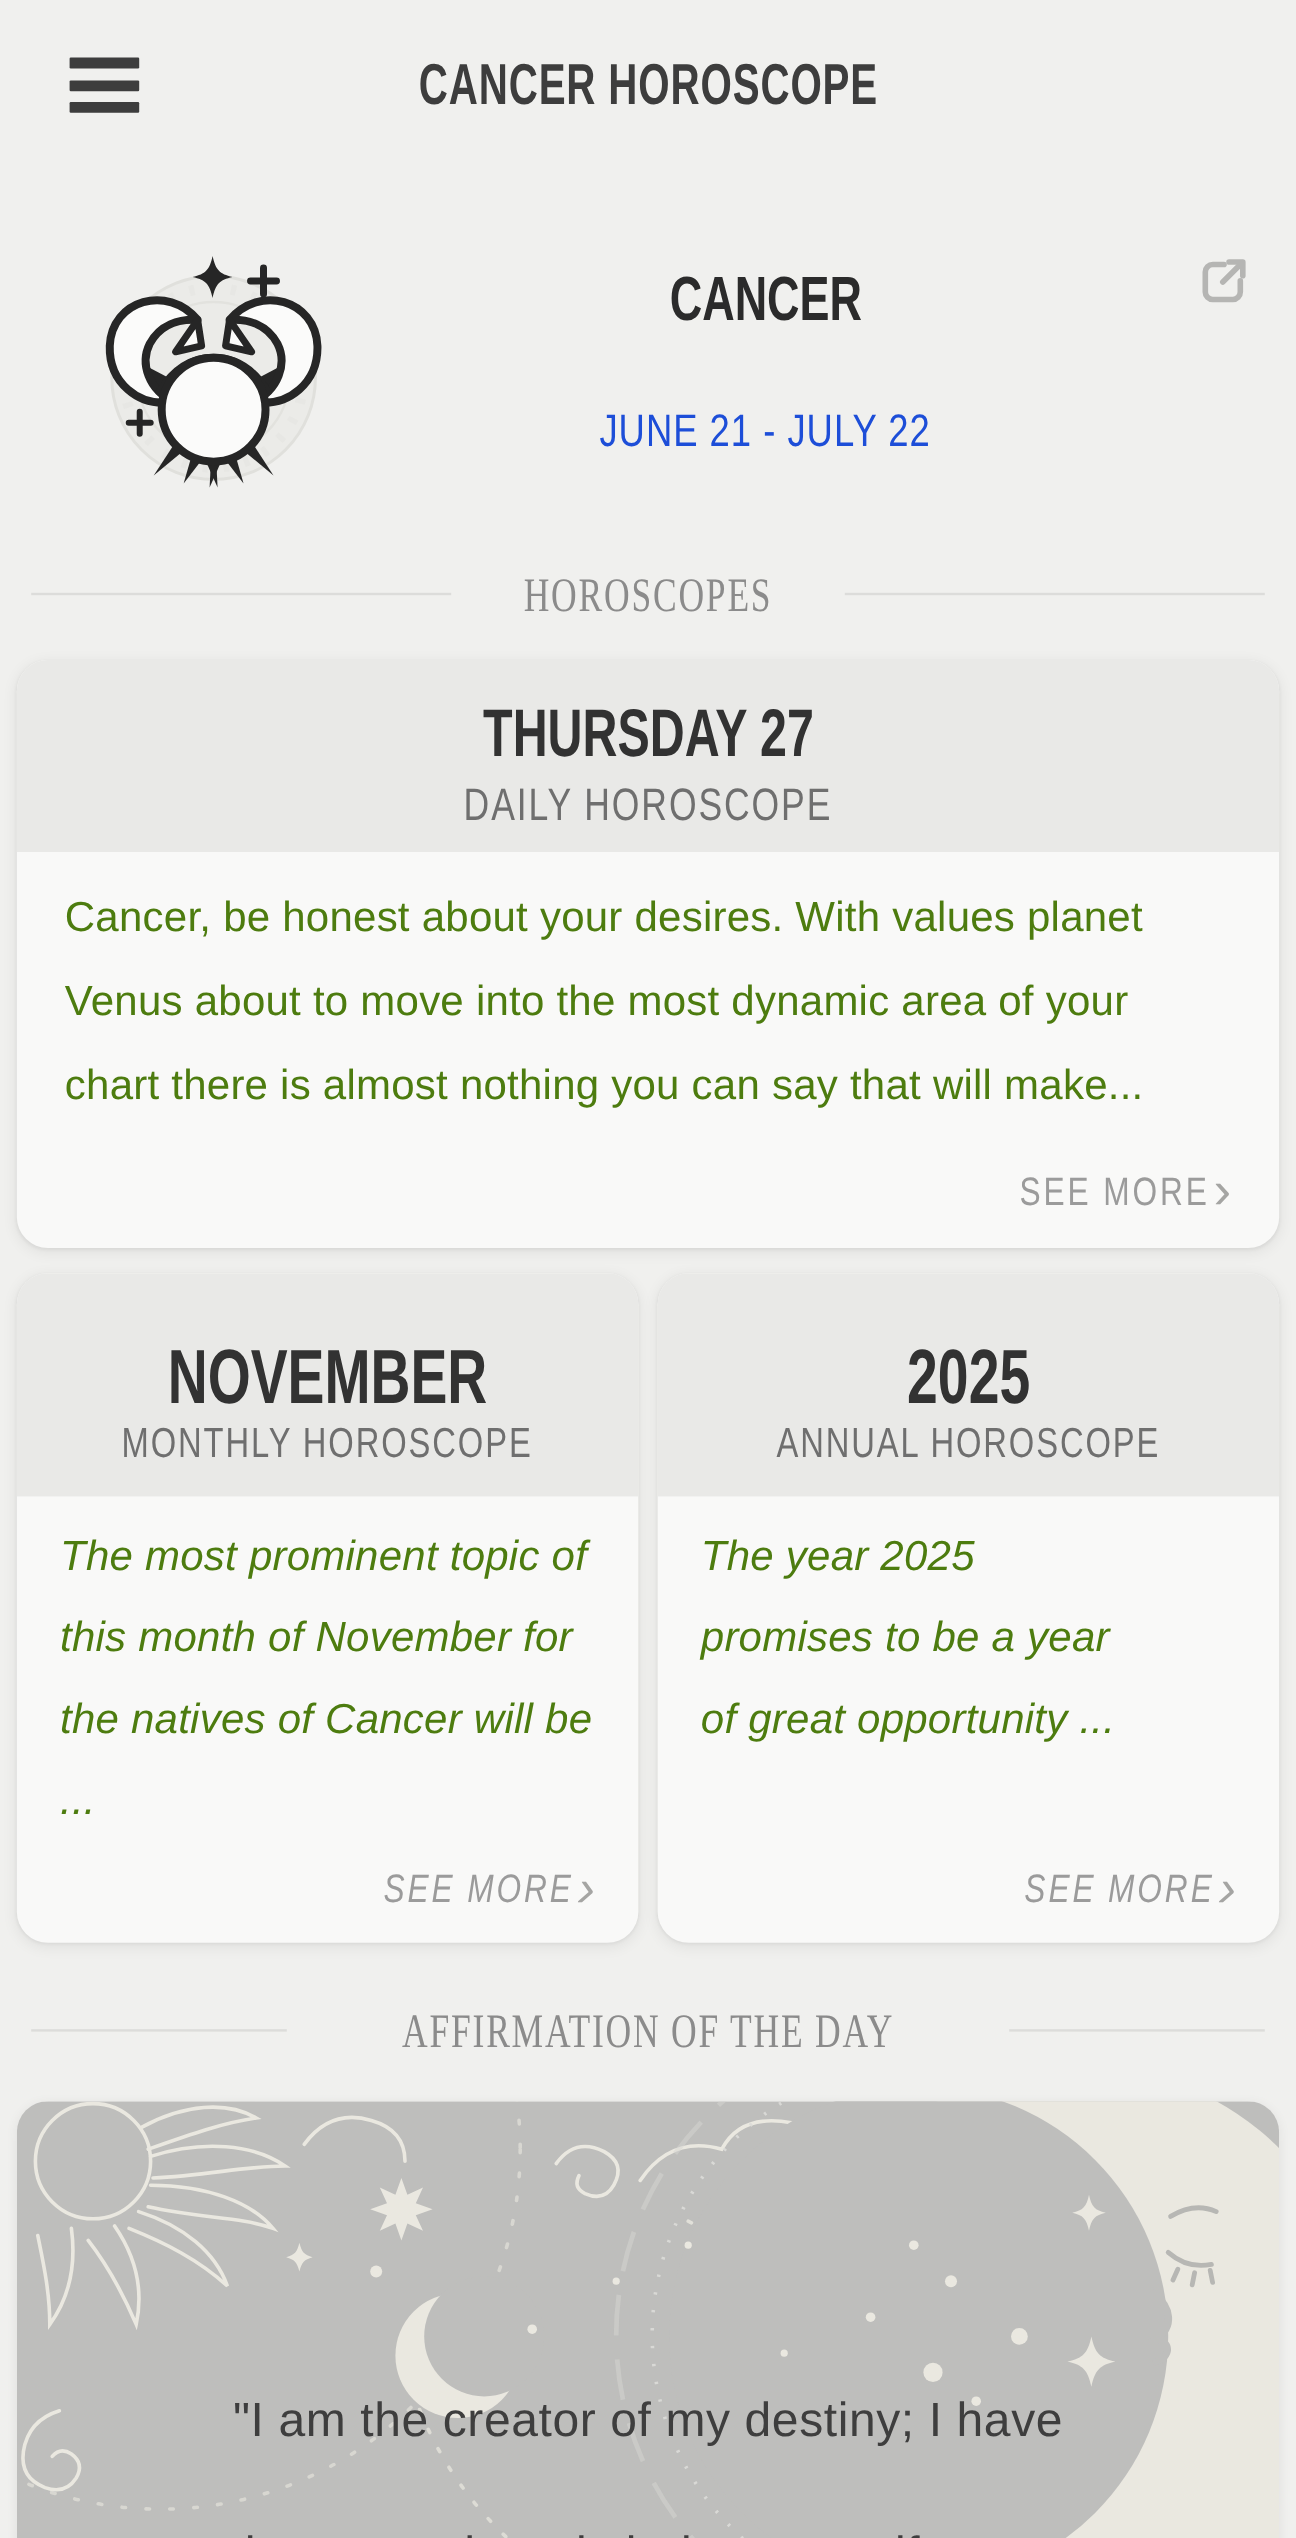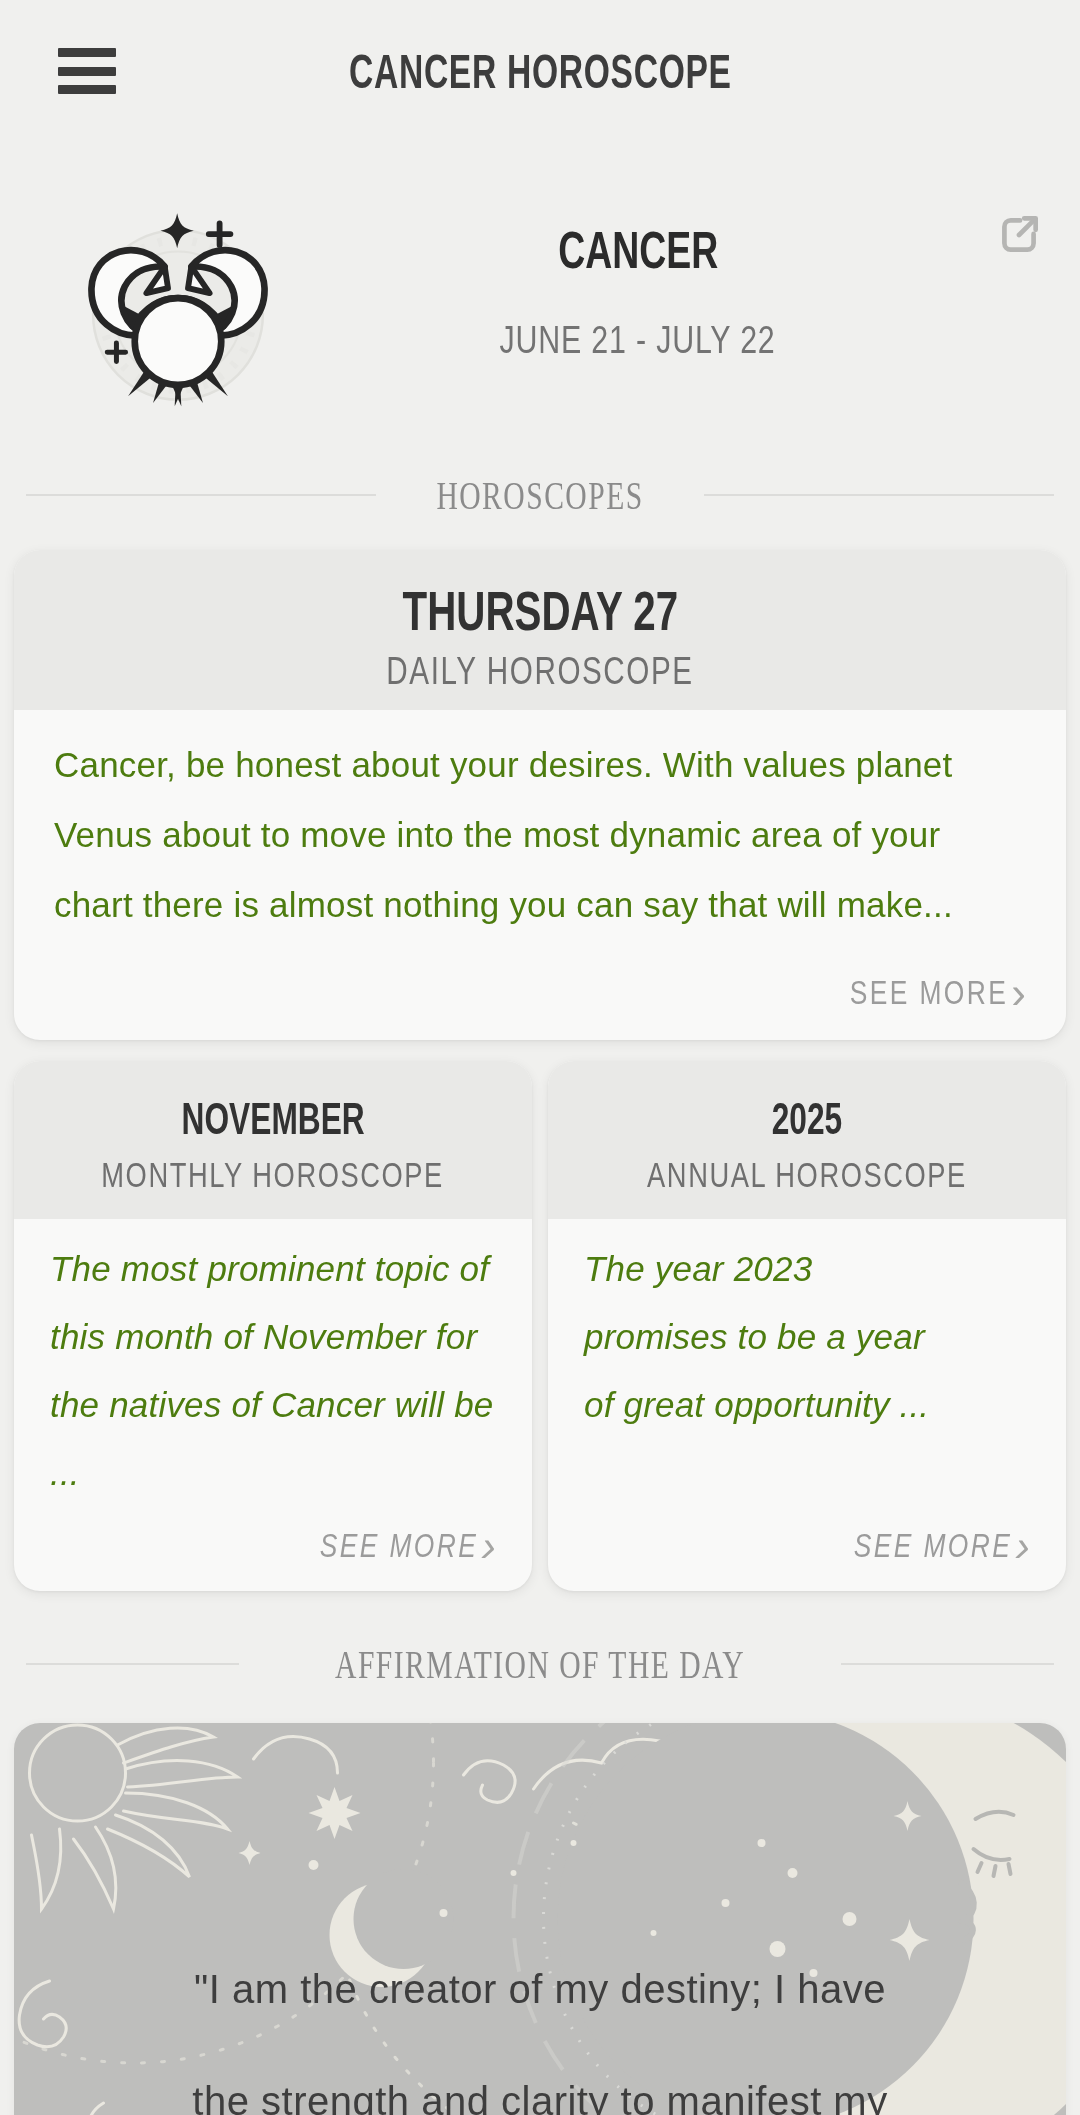--- a/index.html
+++ b/index.html
@@ -13,21 +13,21 @@
   .topbar{position:relative;height:146px;}
   .menu-btn{position:absolute;left:58px;top:48px;width:58px;height:46px;display:flex;flex-direction:column;justify-content:space-between;cursor:pointer;}
   .menu-btn .bar{height:9px;background:#3d3d3d;border-radius:1px;}
   .topbar-title{text-align:center;padding-top:44px;font-size:48px;font-weight:600;letter-spacing:1px;color:#3d3d3d;}
 
   
   .sign-section{display:flex;align-items:flex-start;padding:54px 36px 0 74px;height:222px;}
   .sign-icon{width:208px;height:208px;flex:none;}
   .sign-text{flex:1;text-align:center;padding-top:14px;}
   .sign-name{font-size:52px;font-weight:700;color:#2b2b2b;line-height:72px;}
-  .sign-dates{margin-top:32px;font-size:38px;color:#737373;letter-spacing:1px;line-height:44px;}
+  .sign-dates{margin-top:52px;font-size:38px;color:#1d4ed8;letter-spacing:1px;line-height:44px;}
   .sign-dates .cx{transform:scaleX(.8);}
   .share-btn{flex:none;width:50px;height:50px;margin-top:10px;cursor:pointer;}
 
   
   .divider{display:flex;align-items:center;margin:48px 26px 0;height:50px;font-family:Liberation Serif, serif;}
   .divider .line{flex:1;height:2px;background:#dcdcda;}
   .divider .label{padding:0 24px;font-size:40px;color:#8b8b8b;letter-spacing:2px;}
 
   
   .card{background:#f9f9f8;border-radius:26px;box-shadow:0 3px 12px rgba(0,0,0,.07),0 1px 3px rgba(0,0,0,.05);overflow:hidden;display:flex;flex-direction:column;}
@@ -40,21 +40,21 @@
   .card-body{flex:1;display:flex;flex-direction:column;padding:20px 40px 28px;}
   .excerpt{white-space:pre-line;font-size:35px;line-height:70px;color:#4d7c0f;letter-spacing:.2px;}
   .see-more{margin-top:auto;align-self:flex-end;display:flex;align-items:center;gap:3px;padding-top:20px;color:#9b9b9b;cursor:pointer;}
   .see-more .sm-label{font-size:33px;letter-spacing:3px;}
   .see-more .sm-label .cx{transform:scaleX(.8);}
   .see-more .chevron{font-size:44px;line-height:36px;color:#a5a5a3;}
 
   .cards-row{display:flex;gap:16px;margin:21px 14px 0;}
   .cards-row .card{flex:1;min-height:491px;}
   .cards-row .card-head{padding:30px 16px 24px;}
-  .cards-row .card-title{font-size:44px;line-height:56px;}
+  .cards-row .card-title{font-size:64px;line-height:56px;margin-top:28px;}
   .cards-row .card-sub{margin-top:8px;font-size:35px;line-height:40px;}
   .cards-row .card-body{padding:16px 36px 26px;font-style:italic;}
   .cards-row .excerpt{line-height:68px;}
 
   
   .affirmation-card{position:relative;margin:34px 14px 0;height:428px;border-radius:26px 26px 0 0;overflow:hidden;box-shadow:0 2px 10px rgba(0,0,0,.06);}
   .affirmation-card svg{position:absolute;inset:0;width:100%;height:100%;display:block;}
   .quote{position:absolute;left:110px;right:110px;top:210px;text-align:center;font-size:40px;line-height:112px;color:#3e3e3e;white-space:pre-line;letter-spacing:.5px;}
 </style>
 </head>
@@ -152,21 +152,21 @@
           <span class="chevron">›</span>
         </div>
       </div>
     </div>
     <div class="card">
       <div class="card-head">
         <div class="card-title"><span class="cx" style="transform:scaleX(.72)">2025</span></div>
         <div class="card-sub"><span class="cx">ANNUAL HOROSCOPE</span></div>
       </div>
       <div class="card-body">
-        <div class="excerpt">The year 2023
+        <div class="excerpt">The year 2025
 promises to be a year
 of great opportunity ...</div>
         <div class="see-more">
           <span class="sm-label"><span class="cx cx-r">SEE MORE</span></span>
           <span class="chevron">›</span>
         </div>
       </div>
     </div>
   </div>
 

